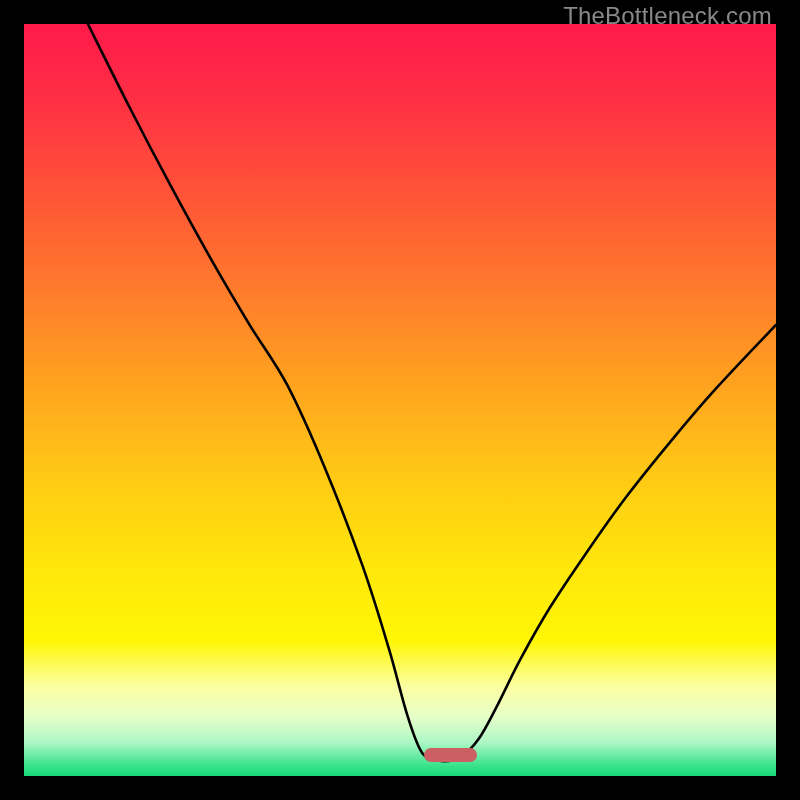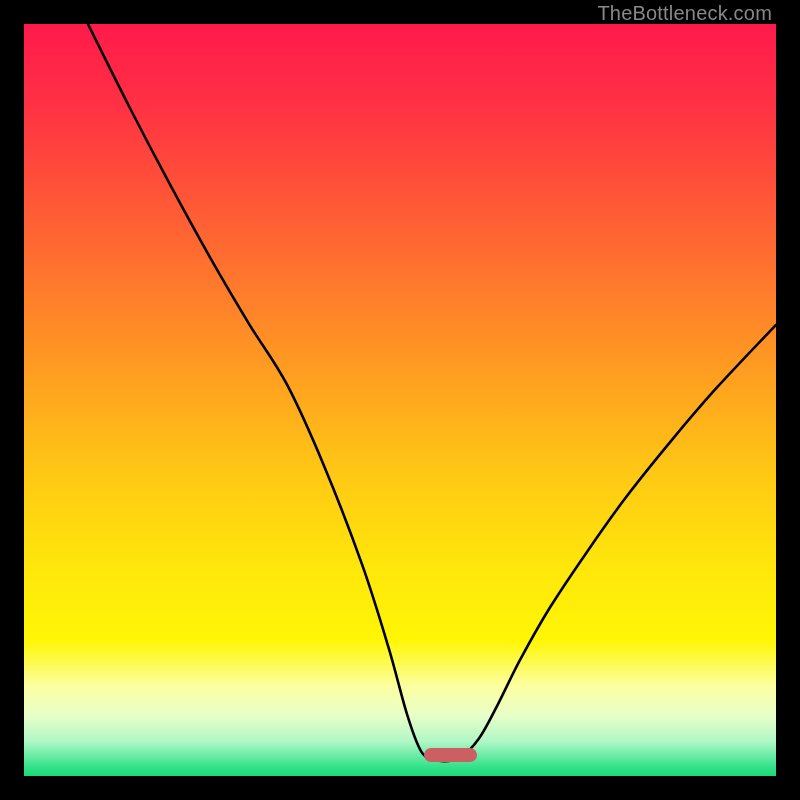--- a/index.html
+++ b/index.html
@@ -34,21 +34,21 @@
     position: absolute;
     left: 0; top: 0;
     width: 100%;
     height: 100%;
   }
   .watermark {
     position: absolute;
     top: 2px;
     right: 28px;
     color: #888;
-    font-size: 20px;
+    font-size: 24px;
     letter-spacing: 0.2px;
     font-weight: 400;
   }
   .marker {
     position: absolute;
     height: 14px;
     border-radius: 7px;
     background: #cb5f62;
   }
 </style>

